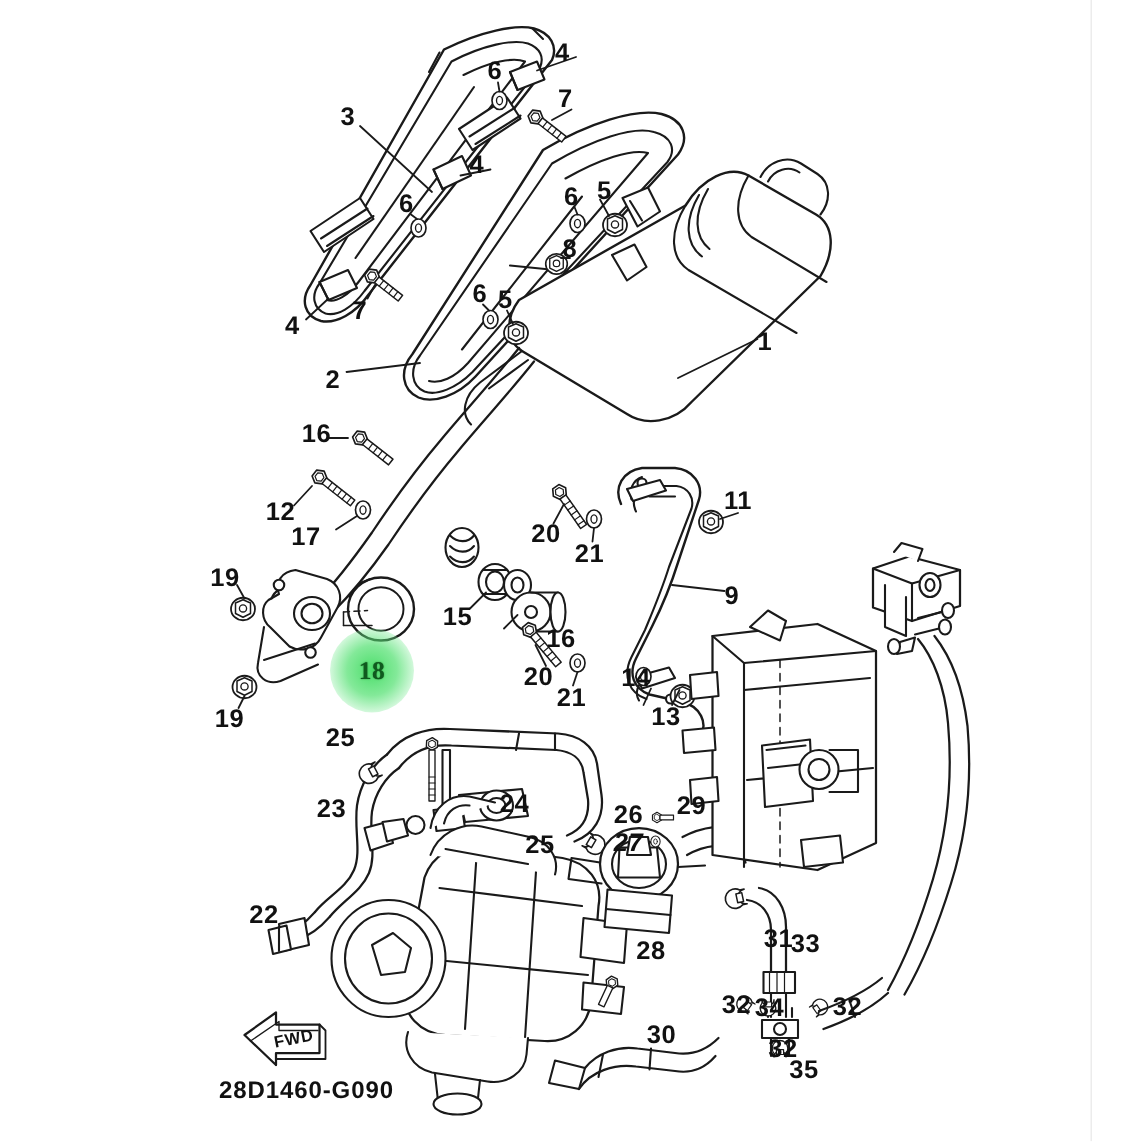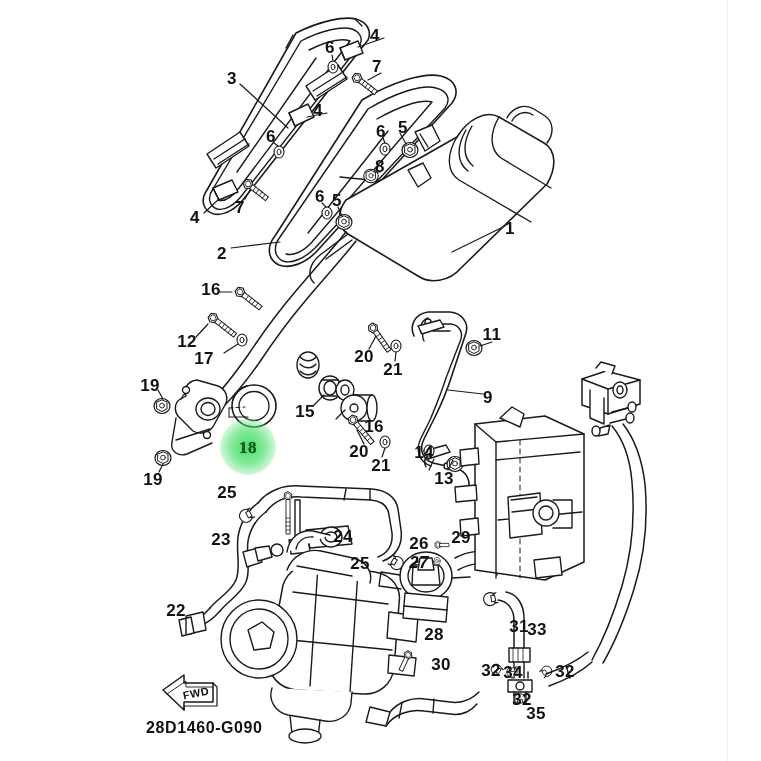--- a/index.html
+++ b/index.html
@@ -580,21 +580,21 @@
       <div class="callout" style="left: 381px; top: 465px;">21</div>
       <div class="callout" style="left: 176px; top: 610px;">22</div>
       <div class="callout" style="left: 192px; top: 539px; margin-left: 29px;">23</div>
       <div class="callout" style="left: 343px; top: 536px;">24</div>
       <div class="callout" style="left: 227px; top: 492px;">25</div>
       <div class="callout" style="left: 360px; top: 563px;">25</div>
       <div class="callout" style="left: 419px; top: 543px;">26</div>
       <div class="callout" style="left: 419px; top: 562px; font-style: italic;">27</div>
       <div class="callout" style="left: 434px; top: 634px;">28</div>
       <div class="callout" style="left: 461px; top: 537px;">29</div>
-      <div class="callout" style="left: 441px; top: 664px;">30</div>
+      <div class="callout" style="left: 441px; top: 690px;">30</div>
       <div class="callout" style="left: 519px; top: 600px; margin-top: 26px;">31</div>
       <div class="callout" style="left: 491px; top: 670px;">32</div>
       <div class="callout" style="left: 522px; top: 699px;">32</div>
       <div class="callout" style="left: 565px; top: 671px;">32</div>
       <div class="callout" style="left: 537px; top: 629px;">33</div>
       <div class="callout" style="left: 513px; top: 652px; margin-top: 20px;">34</div>
       <div class="callout" style="left: 536px; top: 713px;">35</div>
       <div class="callout hl" style="left: 248px; top: 447px; font-family: Liberation Serif, serif;">18</div>
     </div>
 

